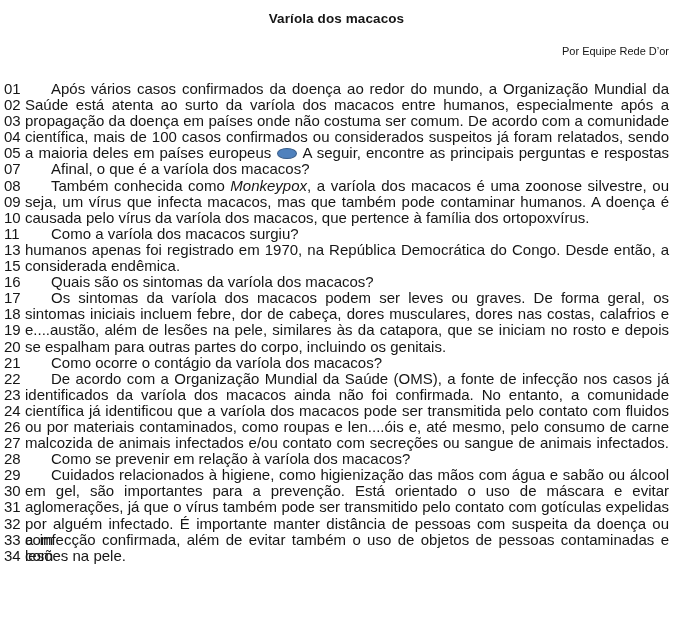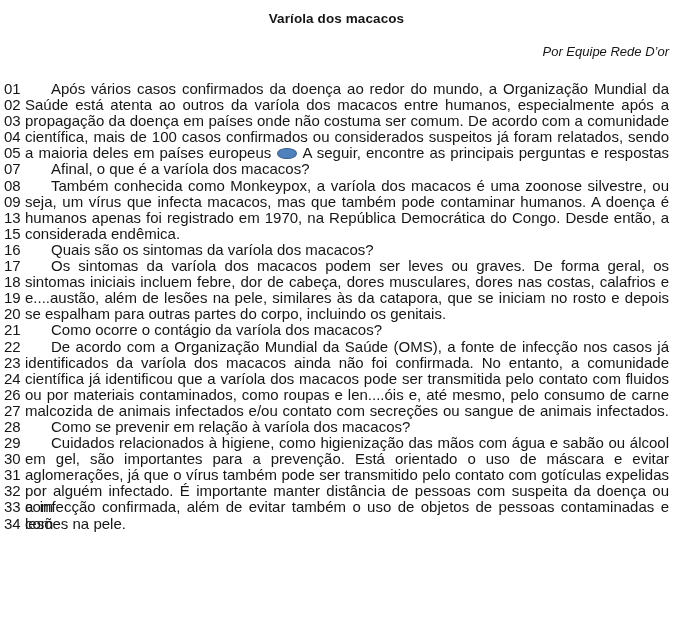--- a/index.html
+++ b/index.html
@@ -14,64 +14,65 @@
   .page { padding: 11px 31px 0 4px; }
   .title {
     text-align: center;
     font-weight: bold;
     font-size: 13.5px;
     line-height: 16px;
     letter-spacing: 0.1px;
   }
   .byline {
     text-align: right;
-    font-style: italic;
-    font-size: 13px;
+    font-size: 11px;
     line-height: 15px;
     margin-top: 17px;
   }
   .lines { margin-top: 22px; }
   .line {
     display: flex;
     font-size: 15px;
     line-height: 16.1px;
     height: 16.1px;
     white-space: pre-wrap;
   }
   .num { flex: 0 0 21px; width: 21px; }
   .content { flex: 1; min-width: 0; }
   .content.ind { text-indent: 26px; }
   .content.just { text-align: justify; text-align-last: justify; }
   .content.bold { font-weight: normal; }
-  .content .it { }
+  .content .it { font-style: italic; }
   .ellipse {
     display: inline-block;
     width: 20px;
     height: 11px;
     border-radius: 50%;
     box-sizing: border-box;
     vertical-align: -1px;
     margin: 0 1px;
   }
 </style>
 </head>
 <body>
 
 <div class="page">
   <div class="title">Varíola dos macacos</div>
   <div class="byline">Por Equipe Rede D’or</div>
   <div class="lines">
       <div class="line"><span class="num">01</span><div class="content ind just"><span>Após vários casos confirmados da doença ao redor do mundo, a Organização Mundial da</span></div></div>
-      <div class="line"><span class="num">02</span><div class="content just"><span>Saúde está atenta ao outros da varíola dos macacos entre humanos, especialmente após a</span></div></div>
+      <div class="line"><span class="num">02</span><div class="content just"><span>Saúde está atenta ao surto da varíola dos macacos entre humanos, especialmente após a</span></div></div>
       <div class="line"><span class="num">03</span><div class="content just"><span>propagação da doença em países onde não costuma ser comum. De acordo com a comunidade</span></div></div>
       <div class="line"><span class="num">04</span><div class="content just"><span>científica, mais de 100 casos confirmados ou considerados suspeitos já foram relatados, sendo</span></div></div>
       <div class="line"><span class="num">05</span><div class="content just"><span>a maioria deles em países europeus </span><span class="ellipse" style="background: rgb(79, 129, 189); border: 1px solid rgb(56, 93, 138);"></span><span> A seguir, encontre as principais perguntas e respostas</span></div></div>
       <div class="line"><span class="num">07</span><div class="content ind bold"><span>Afinal, o que é a varíola dos macacos?</span></div></div>
       <div class="line"><span class="num">08</span><div class="content ind just"><span>Também conhecida como </span><span class="it">Monkeypox</span><span>, a varíola dos macacos é uma zoonose silvestre, ou</span></div></div>
       <div class="line"><span class="num">09</span><div class="content just"><span>seja, um vírus que infecta macacos, mas que também pode contaminar humanos. A doença é</span></div></div>
+      <div class="line"><span class="num">10</span><div class="content"><span>causada pelo vírus da varíola dos macacos, que pertence à família dos ortopoxvírus.</span></div></div>
+      <div class="line"><span class="num">11</span><div class="content ind bold"><span>Como a varíola dos macacos surgiu?</span></div></div>
       <div class="line"><span class="num">13</span><div class="content just"><span>humanos apenas foi registrado em 1970, na República Democrática do Congo. Desde então, a</span></div></div>
       <div class="line"><span class="num">15</span><div class="content"><span>considerada endêmica.</span></div></div>
       <div class="line"><span class="num">16</span><div class="content ind bold"><span>Quais são os sintomas da varíola dos macacos?</span></div></div>
       <div class="line"><span class="num">17</span><div class="content ind just"><span>Os sintomas da varíola dos macacos podem ser leves ou graves. De forma geral, os</span></div></div>
       <div class="line"><span class="num">18</span><div class="content just"><span>sintomas iniciais incluem febre, dor de cabeça, dores musculares, dores nas costas, calafrios e</span></div></div>
       <div class="line"><span class="num">19</span><div class="content just"><span>e....austão, além de lesões na pele, similares às da catapora, que se iniciam no rosto e depois</span></div></div>
       <div class="line"><span class="num">20</span><div class="content"><span>se espalham para outras partes do corpo, incluindo os genitais.</span></div></div>
       <div class="line"><span class="num">21</span><div class="content ind bold"><span>Como ocorre o contágio da varíola dos macacos?</span></div></div>
       <div class="line"><span class="num">22</span><div class="content ind just"><span>De acordo com a Organização Mundial da Saúde (OMS), a fonte de infecção nos casos já</span></div></div>
       <div class="line"><span class="num">23</span><div class="content just"><span>identificados da varíola dos macacos ainda não foi confirmada. No entanto, a comunidade</span></div></div>

